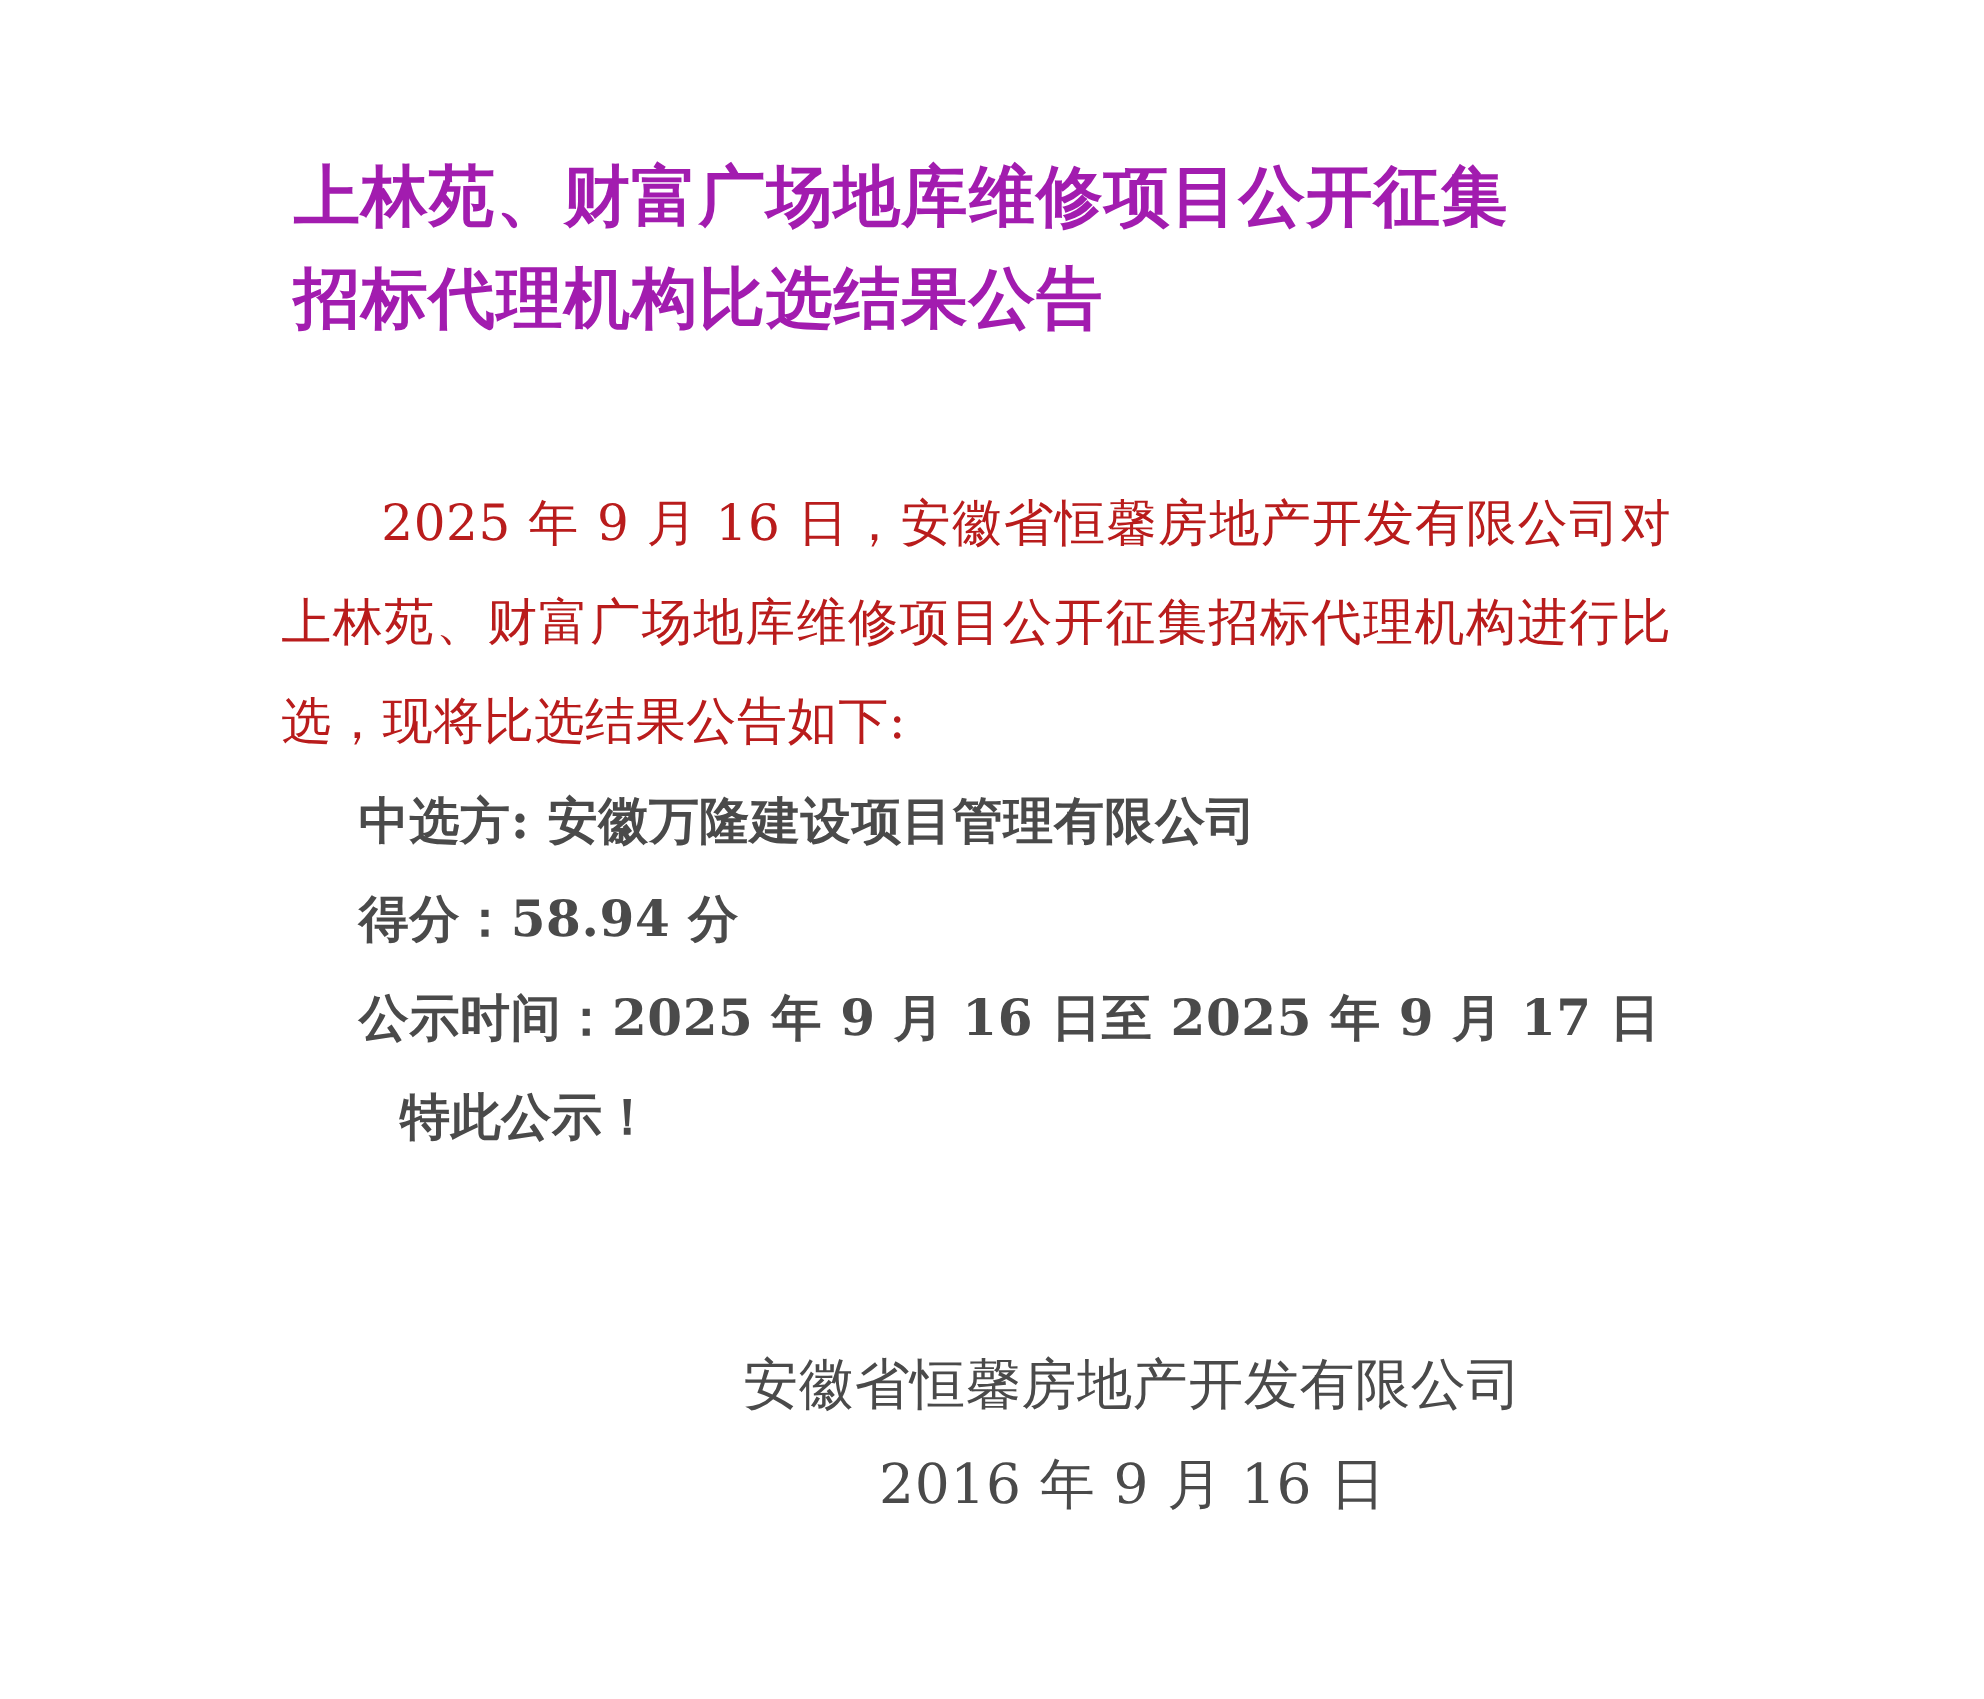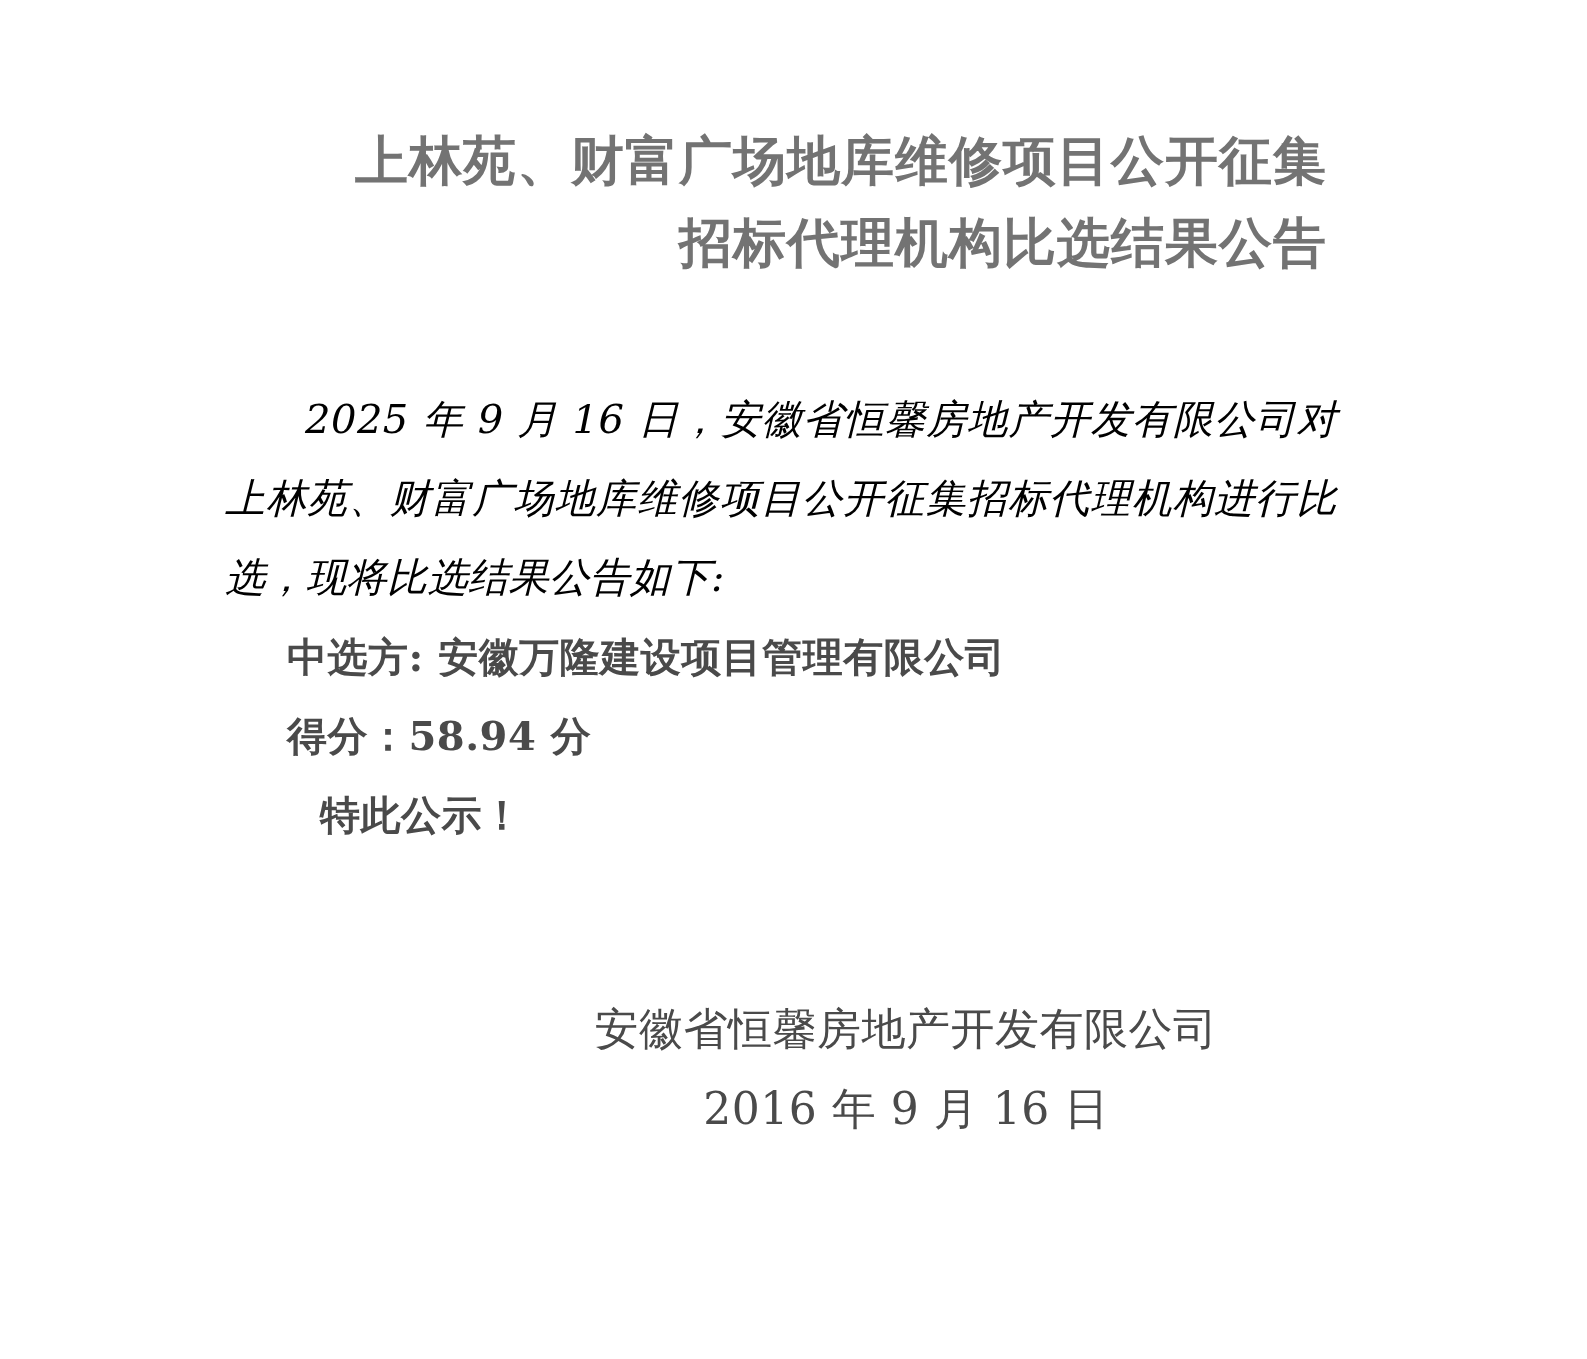--- a/index.html
+++ b/index.html
@@ -15,42 +15,41 @@
     overflow: hidden;
   }
   .page {
     width: 1587px;
     height: 1359px;
     box-sizing: border-box;
     padding: 120px 250px 60px 225px;
     position: relative;
   }
   .doc-title {
-    font-family: Liberation Sans, sans-serif;
+    font-family: Liberation Mono, monospace;
     font-weight: 700;
     font-size: 53px;
     line-height: 82px;
-    text-align: right;
+    text-align: left;
     letter-spacing: 1px;
-    color: #737373;
+    color: #a21caf;
     margin: 0 0 0 0;
     padding: 0 10px;
   }
   .body-block {
     margin-top: 96px;
   }
   .para {
     font-size: 40px;
     line-height: 79px;
-    color: #000000;
+    color: #b91c1c;
     text-align: justify;
     text-justify: inter-ideograph;
     margin: 0;
     letter-spacing: 0.5px;
-    font-style: italic;
   }
   .para-indent {
     text-indent: 80px;
   }
   .line {
     font-size: 40px;
     line-height: 79px;
     color: #4a4a4a;
     margin: 0;
     letter-spacing: 0.5px;
@@ -81,20 +80,21 @@
     <div>上林苑、财富广场地库维修项目公开征集</div>
     <div>招标代理机构比选结果公告</div>
   </div>
 
   <div class="body-block">
 
     <p class="para para-indent">2025 年 9 月 16 日，安徽省恒馨房地产开发有限公司对上林苑、财富广场地库维修项目公开征集招标代理机构进行比选，现将比选结果公告如下:</p>
 
     <p class="line">中选方: 安徽万隆建设项目管理有限公司</p>
     <p class="line">得分：58.94 分</p>
+    <p class="line">公示时间：2025 年 9 月 16 日至 2025 年 9 月 17 日</p>
     <p class="line line-indent">特此公示！</p>
 
   </div>
 
   <div class="signature">
     <div class="sig-line">安徽省恒馨房地产开发有限公司</div>
     <div class="sig-line">2016 年 9 月 16 日</div>
   </div>
 
 </div>

